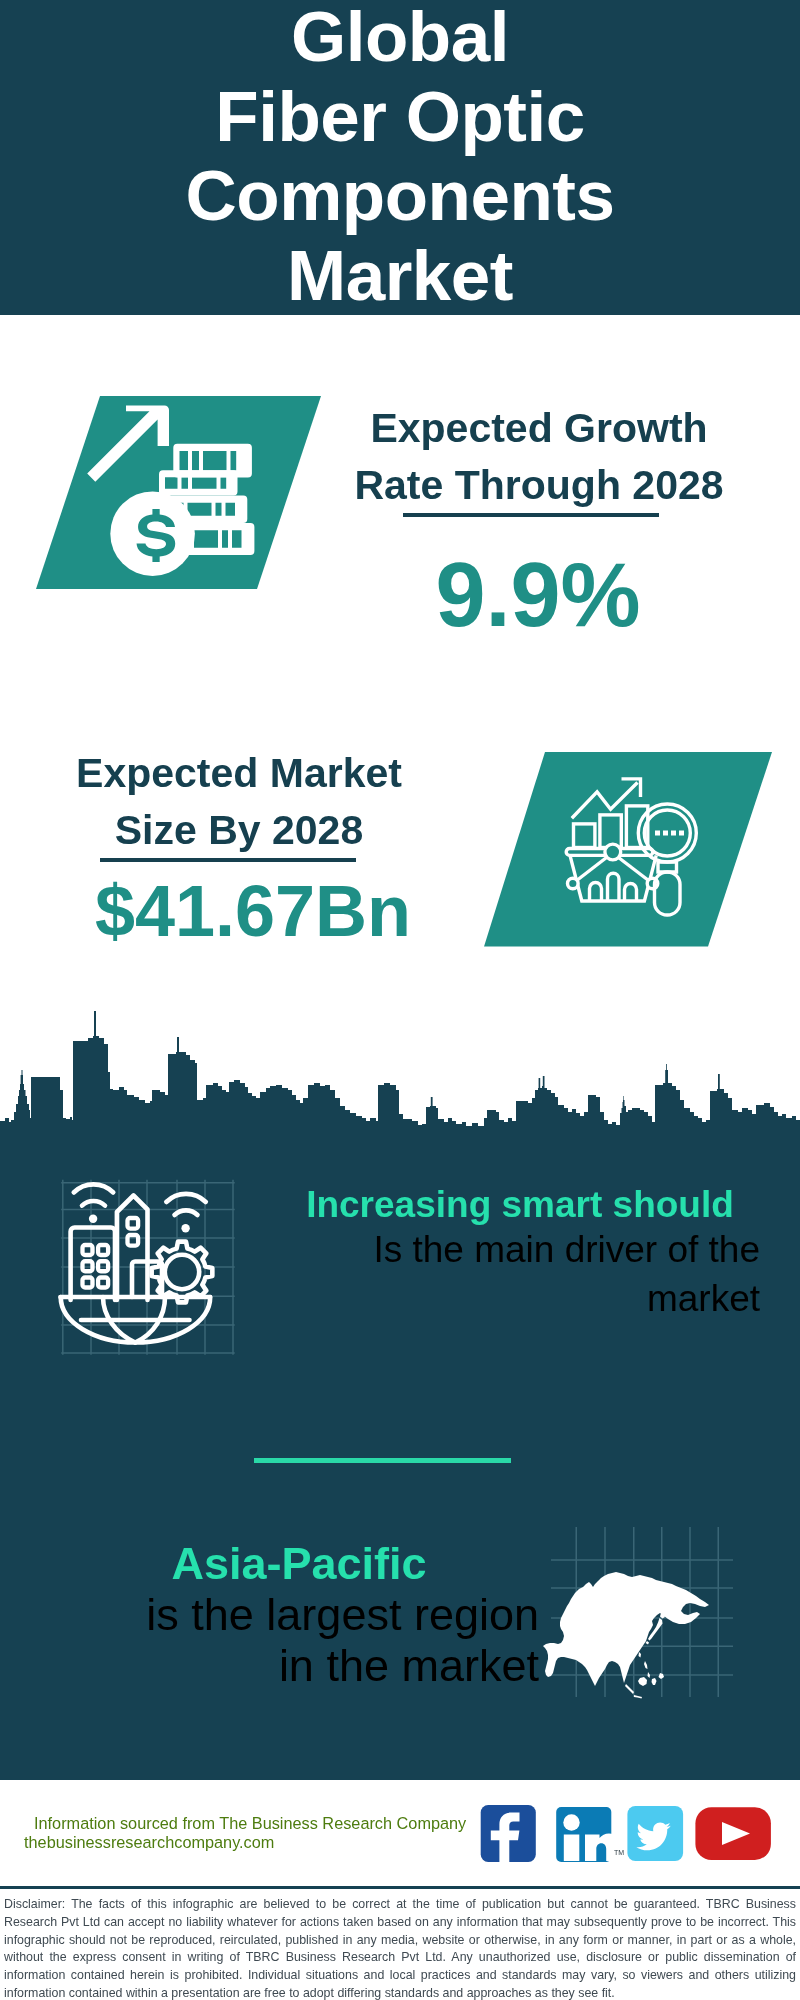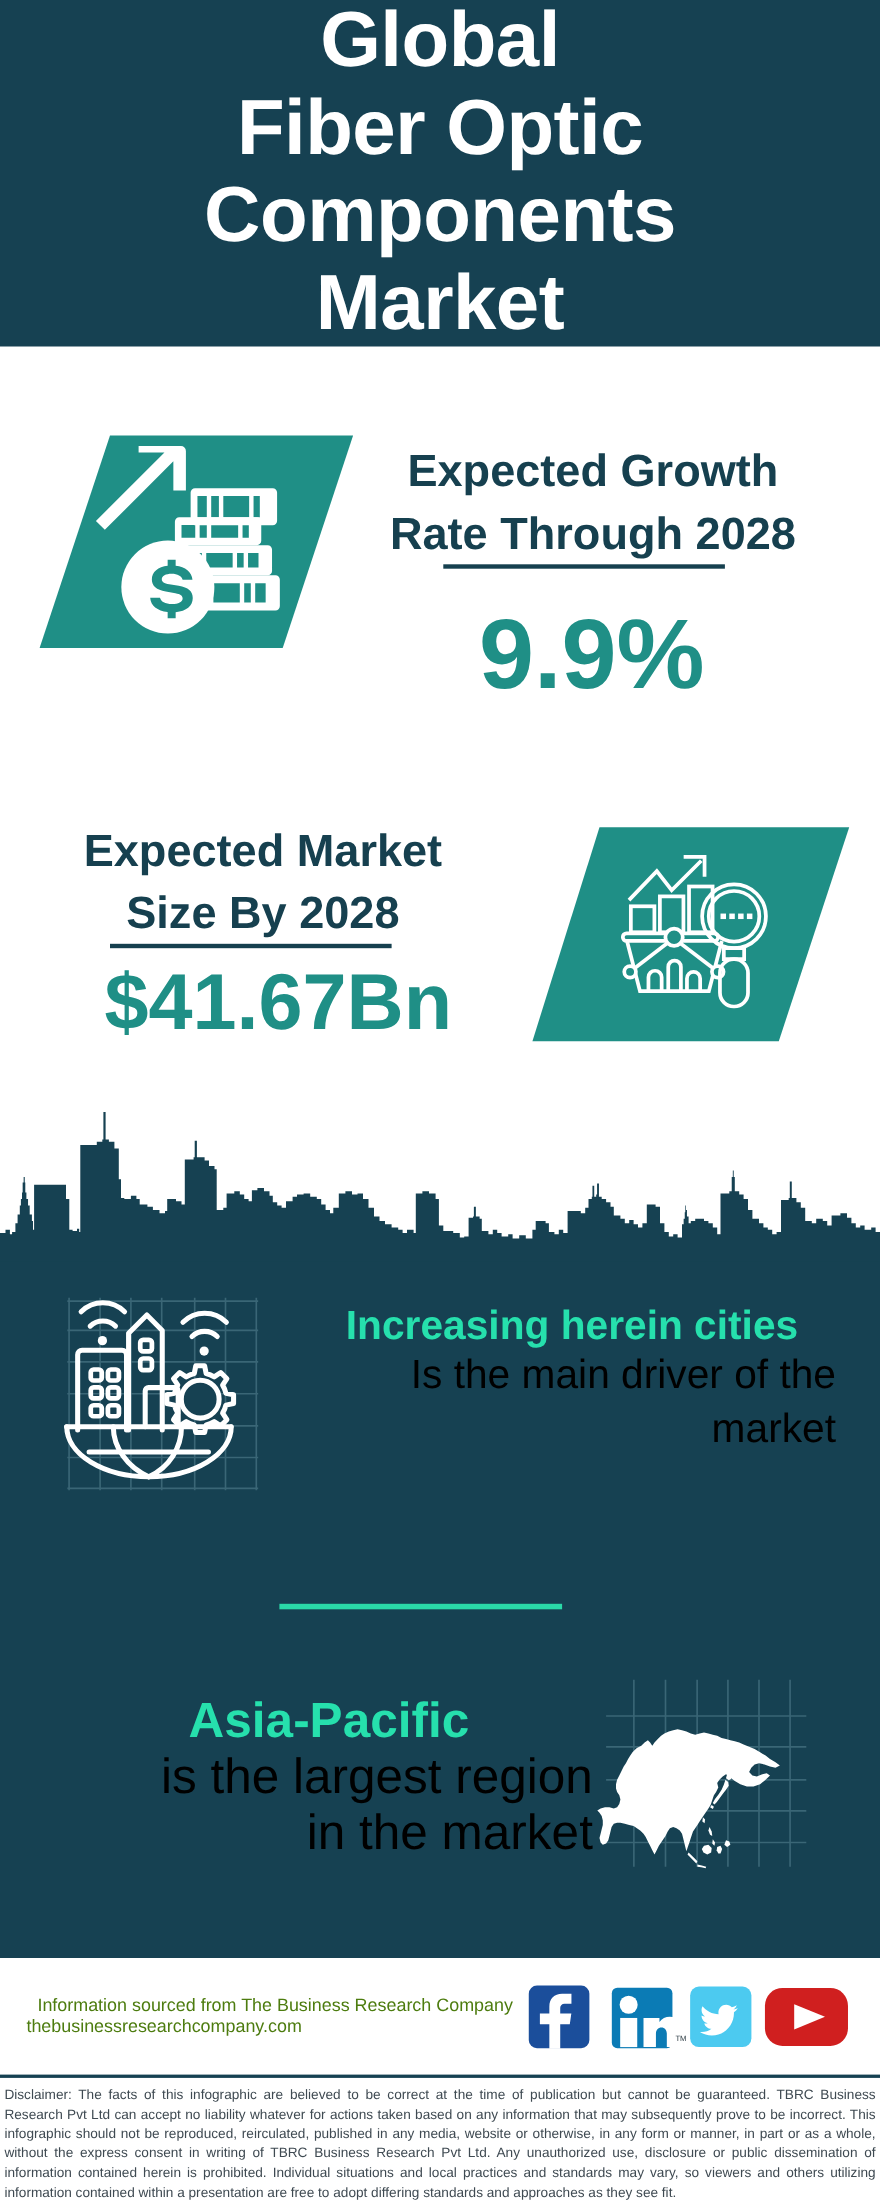--- a/index.html
+++ b/index.html
@@ -147,21 +147,21 @@
       <rect x="53.1" y="112.5" width="10" height="10" rx="2.6"></rect>
       <rect x="82.5" y="53" width="10.6" height="10.6" rx="2.6"></rect>
       <rect x="82.5" y="70" width="10.6" height="10.6" rx="2.6"></rect>
     </g>
     <g transform="translate(137,107)">
       <path id="gearpath" d="M23.38,-5.40 L30.34,-3.99 L30.34,3.99 L23.38,5.40 A24.00,24.00 0 0 1 20.35,12.72 L20.35,12.72 L24.28,18.63 L18.63,24.28 L12.72,20.35 A24.00,24.00 0 0 1 5.40,23.38 L5.40,23.38 L3.99,30.34 L-3.99,30.34 L-5.40,23.38 A24.00,24.00 0 0 1 -12.72,20.35 L-12.72,20.35 L-18.63,24.28 L-24.28,18.63 L-20.35,12.72 A24.00,24.00 0 0 1 -23.38,5.40 L-23.38,5.40 L-30.34,3.99 L-30.34,-3.99 L-23.38,-5.40 A24.00,24.00 0 0 1 -20.35,-12.72 L-20.35,-12.72 L-24.28,-18.63 L-18.63,-24.28 L-12.72,-20.35 A24.00,24.00 0 0 1 -5.40,-23.38 L-5.40,-23.38 L-3.99,-30.34 L3.99,-30.34 L5.40,-23.38 A24.00,24.00 0 0 1 12.72,-20.35 L12.72,-20.35 L18.63,-24.28 L24.28,-18.63 L20.35,-12.72 A24.00,24.00 0 0 1 23.38,-5.40 Z" fill="none" stroke="#ffffff" stroke-width="4.6" stroke-linejoin="round"></path>
       <circle cx="0" cy="0" r="17.2" fill="#164152" stroke="#ffffff" stroke-width="4.6"></circle>
     </g>
   </svg>
 
-  <div class="dk-title" style="left:280px;top:1180px;width:480px;">Increasing herein cities</div>
+  <div class="dk-title" style="left:280px;top:1180px;width:480px;">Increasing smart should</div>
   <div class="dk-sub" style="left:280px;top:1225px;width:480px;">Is the main driver of the<br>market</div>
 
   <div class="greenrule" style="left:254px;top:1458px;width:257px;"></div>
 
   <svg width="230" height="200" viewBox="540 1505 230 200" style="position:absolute;left:540px;top:1505px;">
     <g stroke="#3a6676" stroke-width="1.5">
       <path d="M576.25,1527 V1697 M605,1527 V1697 M633.75,1527 V1697 M661.75,1527 V1697 M690,1527 V1697 M718.25,1527 V1697"></path>
       <path d="M551,1560 H733 M551,1588 H733 M551,1618 H733 M551,1646.25 H733 M551,1675 H733"></path>
     </g>
     <path d="M583,1587 L586,1584 L589,1582 L591,1584 L593,1587 L595,1584 L598,1581 L601,1578 L604,1576 L608,1574 L612,1573 L616,1572 L620,1573 L624,1574 L628,1576 L632,1577 L636,1576 L640,1575 L644,1576 L648,1577 L652,1578 L656,1580 L660,1581 L664,1582 L668,1583 L672,1584 L676,1586 L681,1588 L686,1590 L691,1593 L696,1596 L700,1599 L705,1602 L709,1605 L705,1607 L700,1606 L695,1604 L690,1603 L686,1604 L683,1607 L681,1611 L684,1614 L688,1615 L693,1613 L697,1612 L700,1614 L696,1618 L691,1622 L685,1624 L679,1624 L673,1622 L668,1619 L664,1616 L660,1613 L657,1615 L654,1618 L652,1621 L653,1625 L651,1629 L649,1632 L648,1635 L647,1638 L646,1641 L644,1644 L642,1647 L640,1650 L638,1653 L636,1656 L634,1659 L632,1662 L630,1665 L629,1668 L628,1671 L627,1674 L626,1677 L625,1680 L624,1683 L623,1679 L622,1675 L621,1671 L620,1667 L618,1664 L615,1662 L612,1661 L609,1662 L607,1665 L605,1669 L603,1672 L601,1675 L599,1678 L597,1682 L595,1686 L593,1682 L591,1678 L589,1674 L587,1670 L585,1667 L582,1664 L579,1662 L576,1660 L572,1659 L568,1658 L564,1657 L561,1657 L558,1658 L556,1661 L555,1665 L554,1669 L553,1673 L551,1676 L548,1677 L546,1675 L545,1671 L546,1667 L547,1663 L548,1659 L548,1655 L547,1651 L545,1648 L543,1646 L546,1644 L550,1643 L554,1643 L558,1644 L561,1643 L563,1640 L564,1636 L563,1632 L561,1629 L560,1626 L560,1622 L561,1618 L563,1614 L565,1610 L567,1606 L569,1603 L571,1599 L573,1596 L575,1593 L577,1591 L579,1589 Z" fill="#ffffff"></path>

